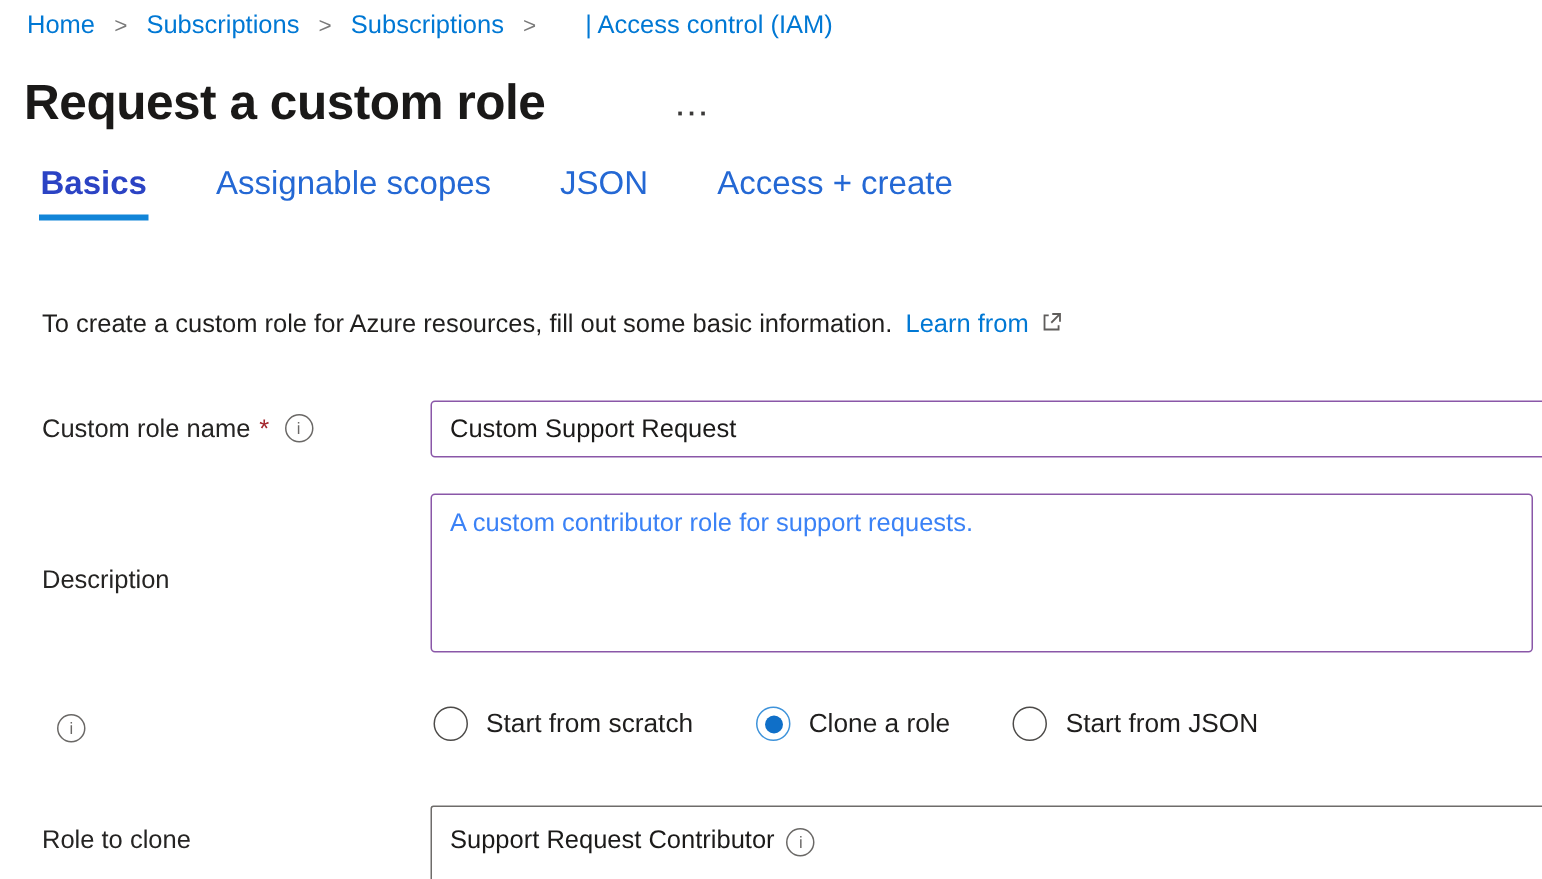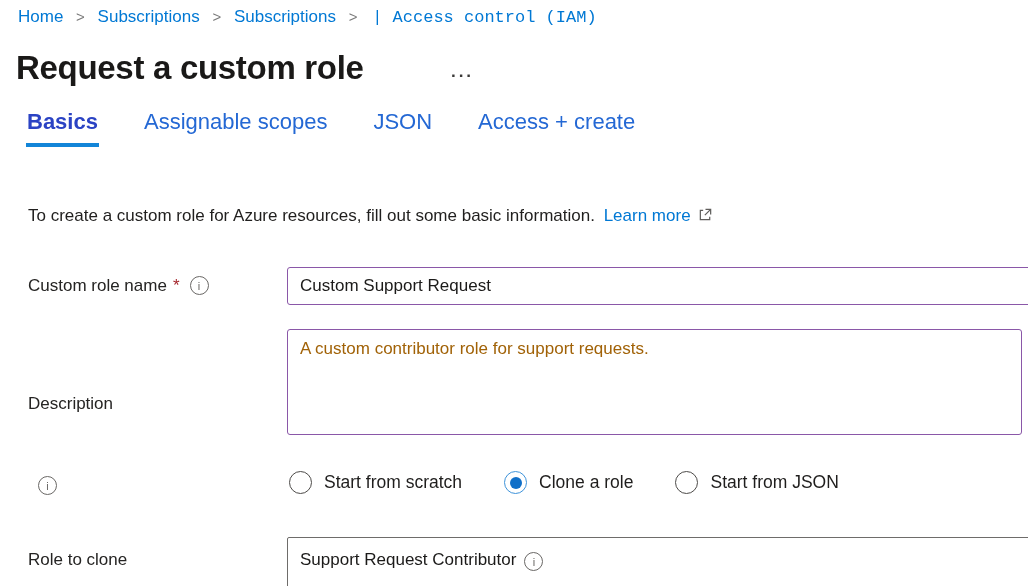--- a/index.html
+++ b/index.html
@@ -4,21 +4,21 @@
 <style>
   html,body{margin:0;padding:0;background:#fff;}
   .screen{
     position:relative;width:1028px;height:586px;background:#ffffff;
     overflow:hidden;font-family:"Liberation Sans",sans-serif;color:#252423;
   }
   
   .breadcrumb{position:absolute;left:18px;top:7px;font-size:17px;white-space:nowrap;}
   .crumb{color:#0078d4;text-decoration:none;cursor:pointer;text-align:right;}
   .breadcrumb .sep{color:#7a7a7a;margin:0 8px;font-size:15px;}
-  .crumb.current{margin-left:2px;font-family:Liberation Mono, monospace;}
+  .crumb.current{margin-left:20px;}
   
   .page-title{position:absolute;left:16px;top:49px;margin:0;font-size:33px;font-weight:700;color:#1a1918;letter-spacing:-0.3px;}
   .more-button{position:absolute;left:447px;top:64px;background:none;border:none;padding:2px 4px;
     font-size:17px;font-weight:700;color:#3a3938;letter-spacing:2px;cursor:pointer;font-family:inherit;}
   
   .tabs{position:absolute;left:26px;top:109px;display:flex;gap:44px;font-size:22px;}
   .tab{color:#2468d4;padding:0 1px 8px 1px;cursor:pointer;border-bottom:4px solid transparent;}
   .tab.active{color:#2b43c4;font-weight:700;border-bottom:4px solid #1285d8;}
   
   .intro{position:absolute;left:28px;top:206px;margin:0;font-size:17px;color:#201f1e;}
@@ -28,23 +28,23 @@
   .field-label{position:absolute;left:28px;font-size:17px;color:#252423;white-space:nowrap;display:flex;align-items:flex-start;}
   .req{color:#a4262c;margin-left:6px;}
   .info-icon{display:inline-flex;align-items:center;justify-content:center;width:17px;height:17px;
     border:1px solid #6a6866;border-radius:50%;color:#6a6866;font-size:11px;margin-left:10px;cursor:pointer;flex:0 0 auto;}
   .info-icon::before{content:"i";}
   
   .text-input{position:absolute;left:287px;width:733px;height:36px;border:1.5px solid #8a57a8;border-radius:3px;
     font-family:inherit;font-size:17px;color:#1b1a19;padding:0 12px;outline:none;background:#fff;}
   .row1-input{top:267px;}
   .text-area{position:absolute;left:287px;top:329px;width:709px;height:86px;border:1.5px solid #8a57a8;border-radius:3px;
-    font-family:inherit;font-size:17px;color:#a16207;padding:9px 12px;outline:none;resize:none;background:#fff;}
+    font-family:inherit;font-size:17px;color:#3b82f6;padding:9px 12px;outline:none;resize:none;background:#fff;}
   .row1-label{top:276px;}
-  .row2-label{top:394px;}
+  .row2-label{top:377px;}
   .row3-label{top:476px;}
   .row4-label{top:550px;}
   
   .radio-group{position:absolute;left:289px;top:471px;display:flex;align-items:center;gap:42px;}
   .radio-option{display:flex;align-items:center;gap:12px;cursor:pointer;font-size:17.5px;color:#1f1e1d;}
   .radio{width:21px;height:21px;border-radius:50%;border:1px solid #4d4b49;display:flex;align-items:center;justify-content:center;background:#fff;flex:0 0 auto;}
   .radio .dot{display:none;width:12px;height:12px;border-radius:50%;background:#0f6fc8;}
   .radio-option.selected .radio{border:1.5px solid #3e93da;}
   .radio-option.selected .radio .dot{display:block;}
   
@@ -72,21 +72,21 @@
 
   <div class="tabs">
     <div class="tab active">Basics</div>
     <div class="tab">Assignable scopes</div>
     <div class="tab">JSON</div>
     <div class="tab">Access + create</div>
   </div>
 
   <p class="intro">
     <span>To create a custom role for Azure resources, fill out some basic information.</span>
-    <a class="learn-more">Learn more</a>
+    <a class="learn-more">Learn from</a>
     <svg class="ext-icon" width="15" height="15" viewBox="0 0 16 16">
       <path d="M5.5 3.5 H2.5 V13.5 H12.5 V10.5" fill="none" stroke="#5f5d5b" stroke-width="1.3"></path>
       <path d="M8 2.5 H13.5 V8" fill="none" stroke="#5f5d5b" stroke-width="1.3"></path>
       <path d="M13.2 2.8 L7.3 8.7" fill="none" stroke="#5f5d5b" stroke-width="1.3"></path>
     </svg>
   </p>
 
   <div class="field-label row1-label">
     <span>Custom role name</span>
     <span class="req">*</span>

